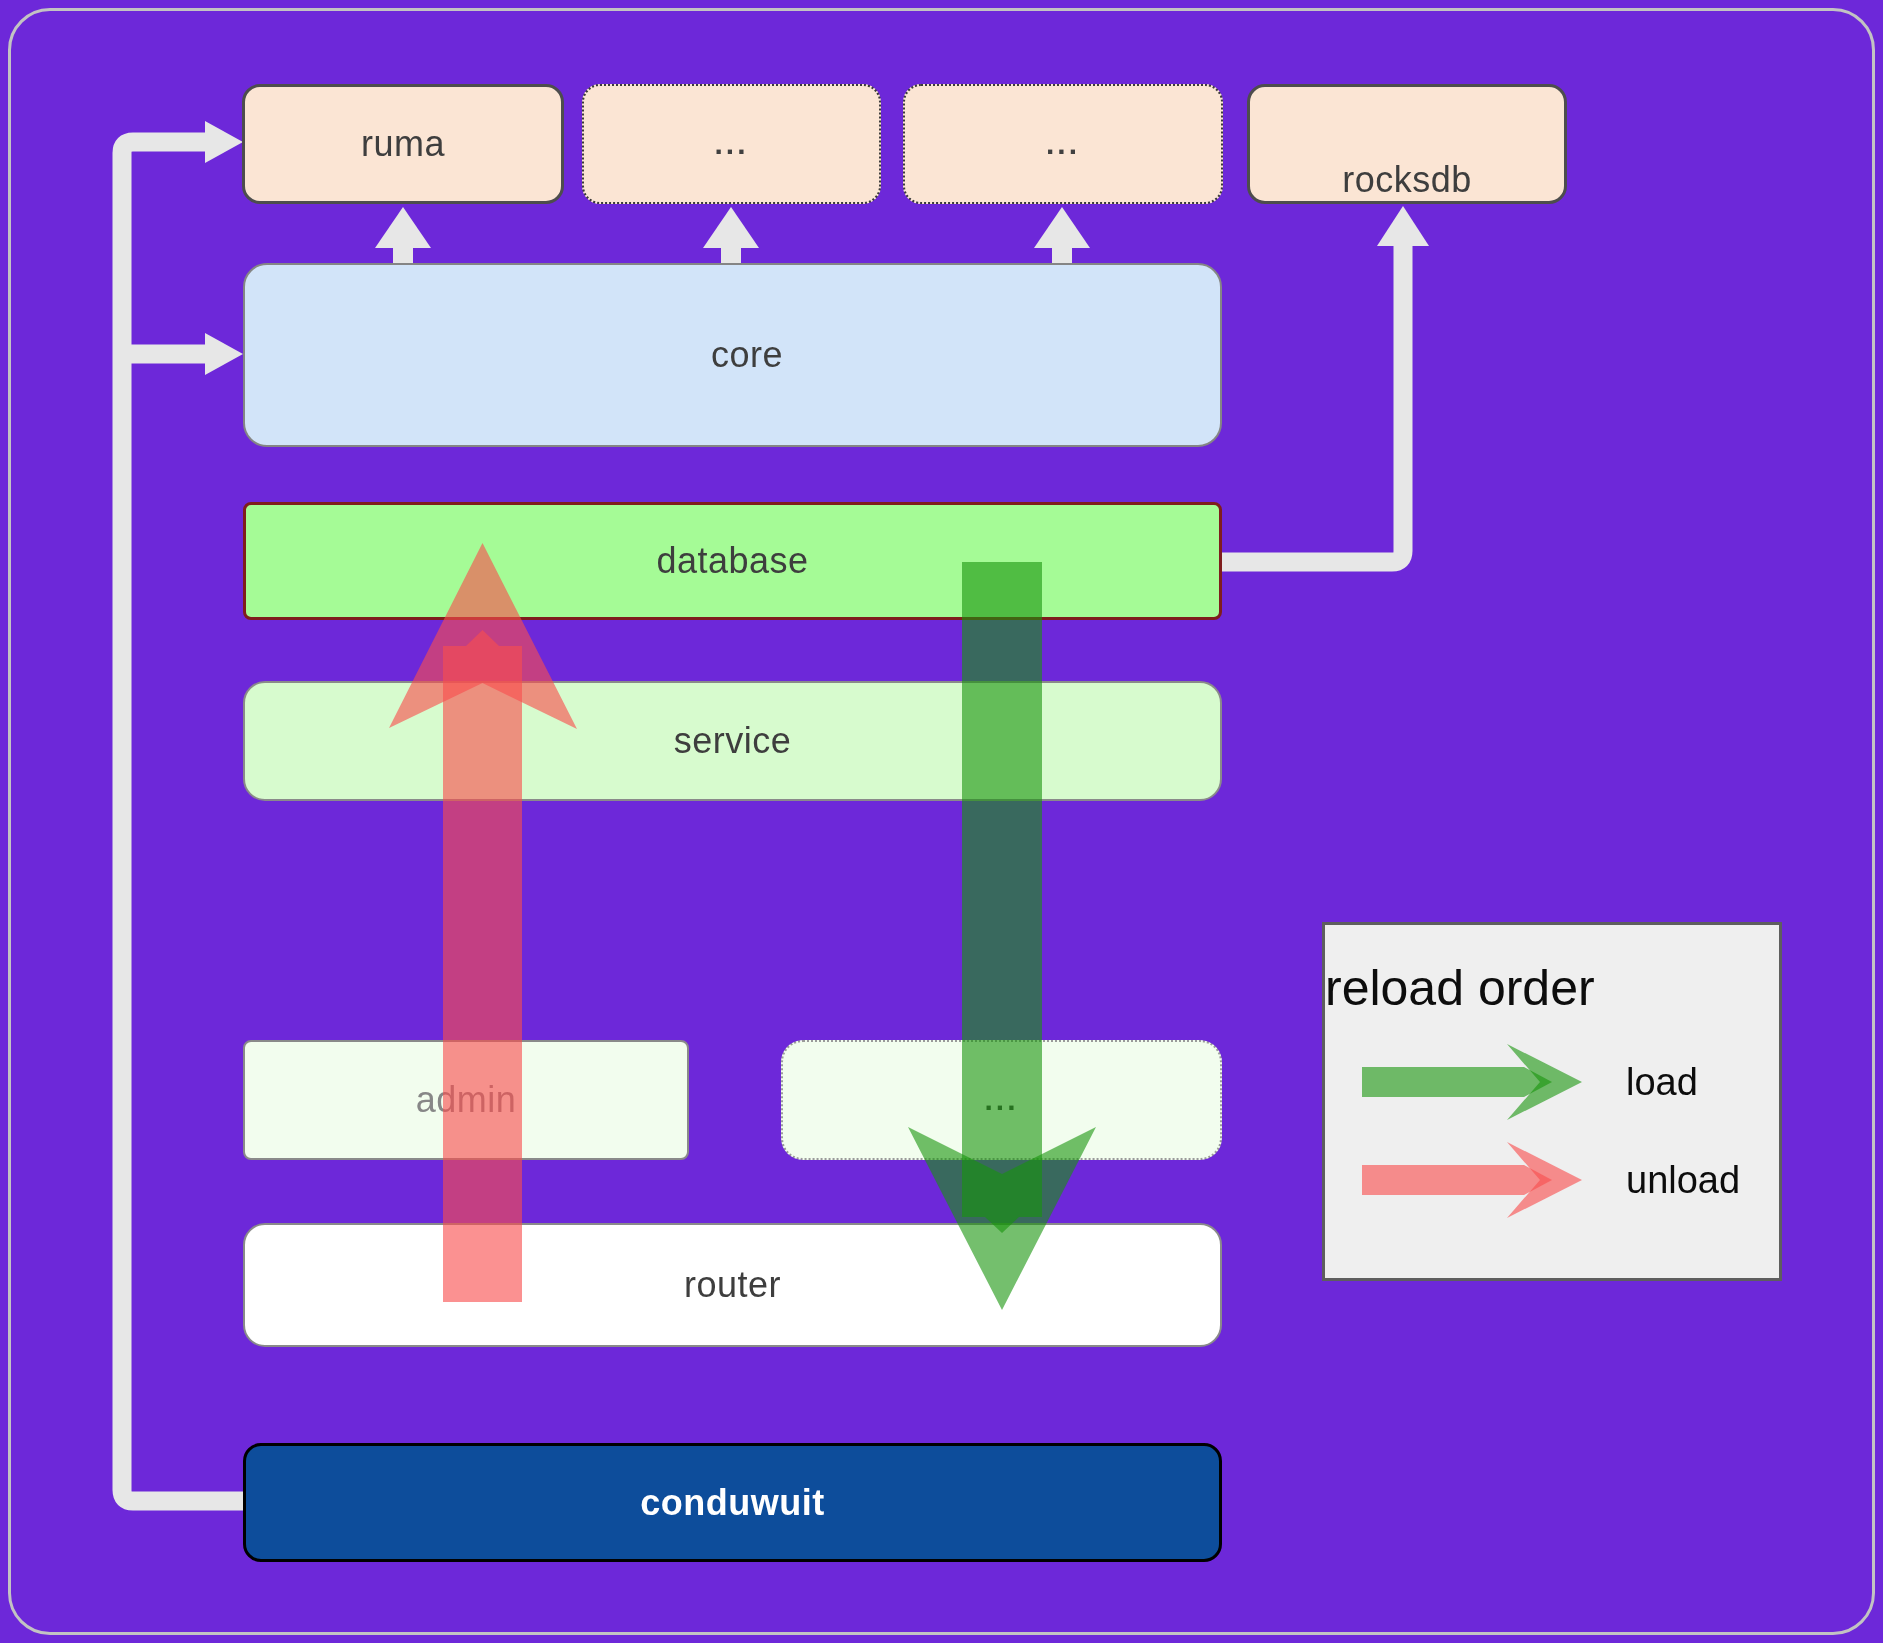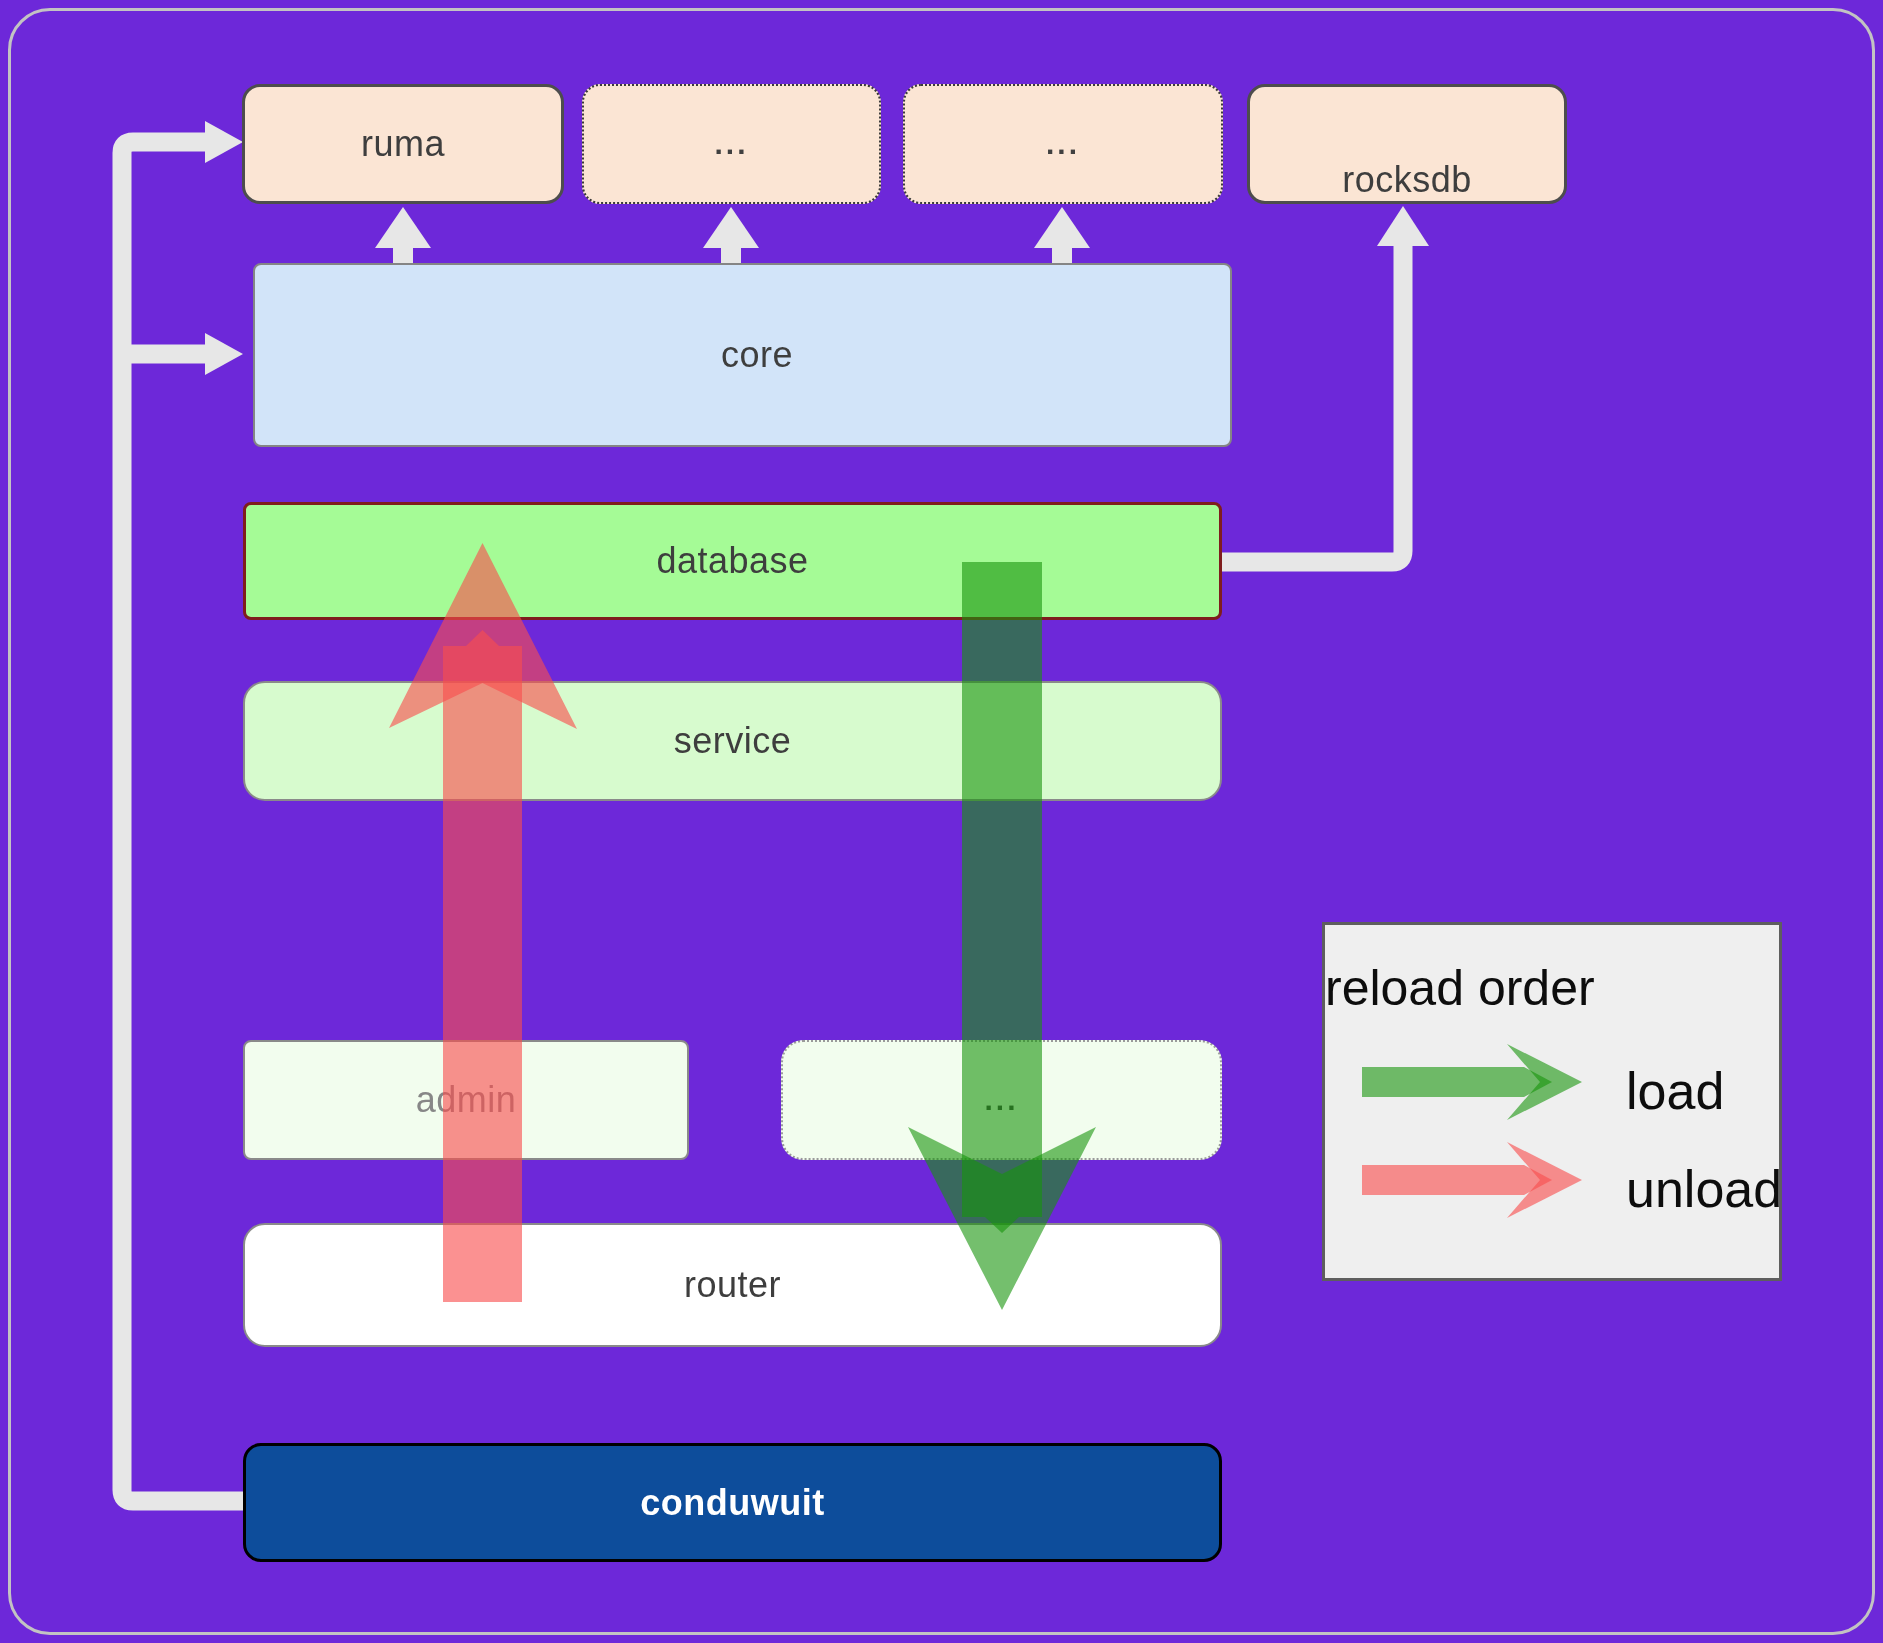--- a/index.html
+++ b/index.html
@@ -19,38 +19,38 @@
   .overlay{z-index:6;}
   .node{
     position:absolute;display:flex;align-items:center;justify-content:center;
     box-sizing:border-box;z-index:3;
     font-size:36px;color:#3e3e3e;letter-spacing:0.5px;
   }
   .node-ruma    {left:242px;top:84px;width:322px;height:120px;background:#fbe5d4;border:3px solid #4d4d4d;border-radius:18px;}
   .node-dots1   {left:582px;top:84px;width:299px;height:120px;background:#fbe5d4;border:2px dotted #3a3a3a;border-radius:18px;}
   .node-dots2   {left:903px;top:84px;width:320px;height:120px;background:#fbe5d4;border:2px dotted #3a3a3a;border-radius:18px;}
   .node-rocksdb {left:1247px;top:84px;width:320px;height:120px;background:#fbe5d4;border:3px solid #4d4d4d;border-radius:18px;align-items:flex-end;}
-  .node-core    {left:253px;top:263px;width:979px;height:184px;background:#d2e4f9;border:2px solid #858585;border-radius:8px;padding-left:29px;}
+  .node-core    {left:243px;top:263px;width:979px;height:184px;background:#d2e4f9;border:2px solid #858585;border-radius:24px;padding-left:29px;}
   .node-database{left:243px;top:502px;width:979px;height:118px;background:#a5fb96;border:3px solid #7f1d1d;border-radius:8px;}
   .node-service {left:243px;top:681px;width:979px;height:120px;background:#d7fbce;border:2px solid #8a8a8a;border-radius:22px;}
   .node-api     {left:243px;top:862px;width:979px;height:120px;background:#e7fce1;border:2px solid #8a8a8a;border-radius:22px;}
   .node-admin   {left:243px;top:1040px;width:446px;height:120px;background:#f2fdee;border:2px solid #8a8a8a;border-radius:8px;color:#878787;}
   .node-dots3   {left:781px;top:1040px;width:441px;height:120px;background:#f2fdee;border:2px dotted #9a9a9a;border-radius:22px;}
   .node-router  {left:243px;top:1223px;width:979px;height:124px;background:#ffffff;border:2px solid #8a8a8a;border-radius:22px;}
   .node-conduwuit{left:243px;top:1443px;width:979px;height:119px;background:#0d4d9b;border:3px solid #000000;border-radius:18px;color:#ffffff;font-weight:600;}
   .dots-label{font-weight:700;font-size:30px;letter-spacing:3px;color:#404040;}
   .legend{
     position:absolute;left:1322px;top:922px;width:460px;height:359px;
     background:#efefef;border:3px solid #5e5e5e;box-sizing:border-box;z-index:2;
   }
   .legend-title{
     position:absolute;left:0;top:34px;width:100%;text-align:left;
     font-size:50px;color:#0d0d0d;
   }
-  .legend-label{position:absolute;font-size:52px;color:#0d0d0d;}
+  .legend-label{position:absolute;font-size:38px;color:#0d0d0d;}
   .legend-label-load{left:301px;top:136px;}
   .legend-label-unload{left:301px;top:234px;}
 </style>
 </head>
 <body>
 
 <div class="stage">
 
   <div class="outer-frame"></div>
 

